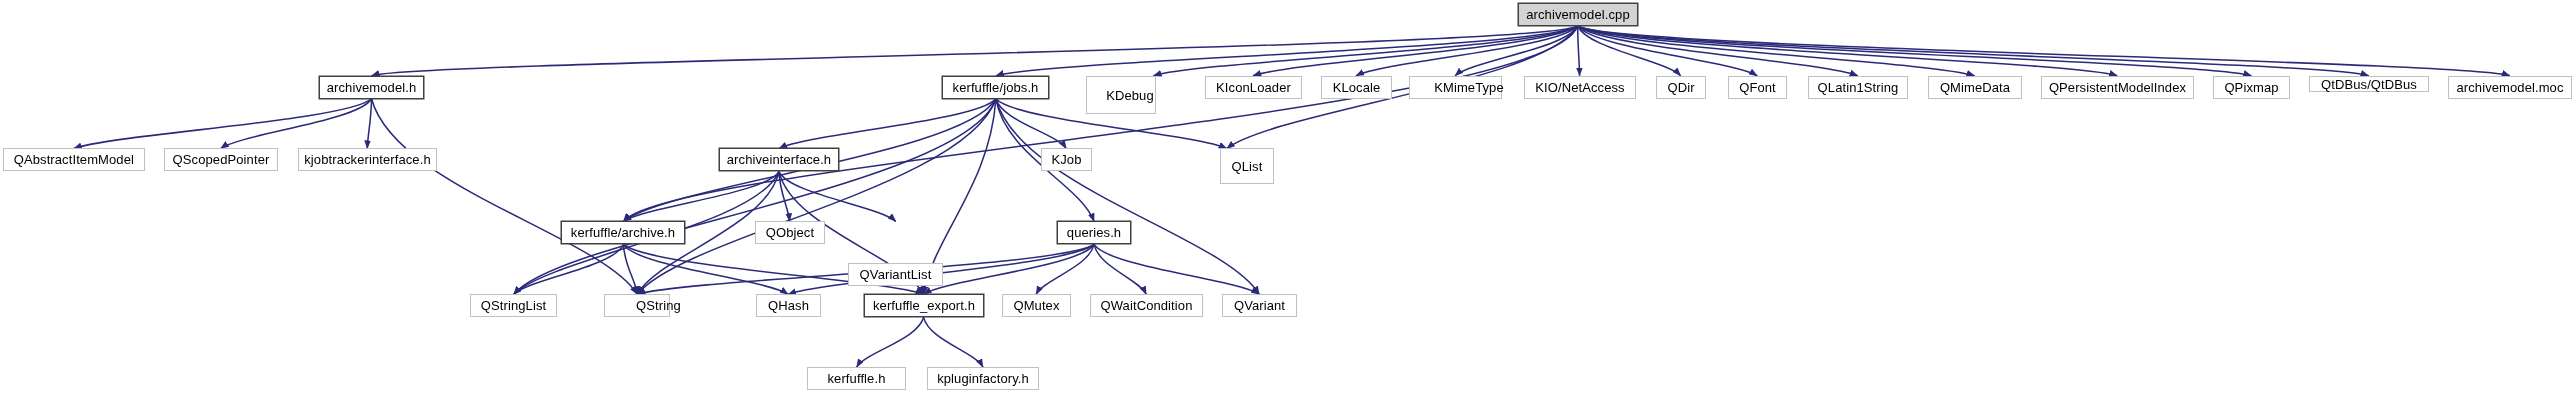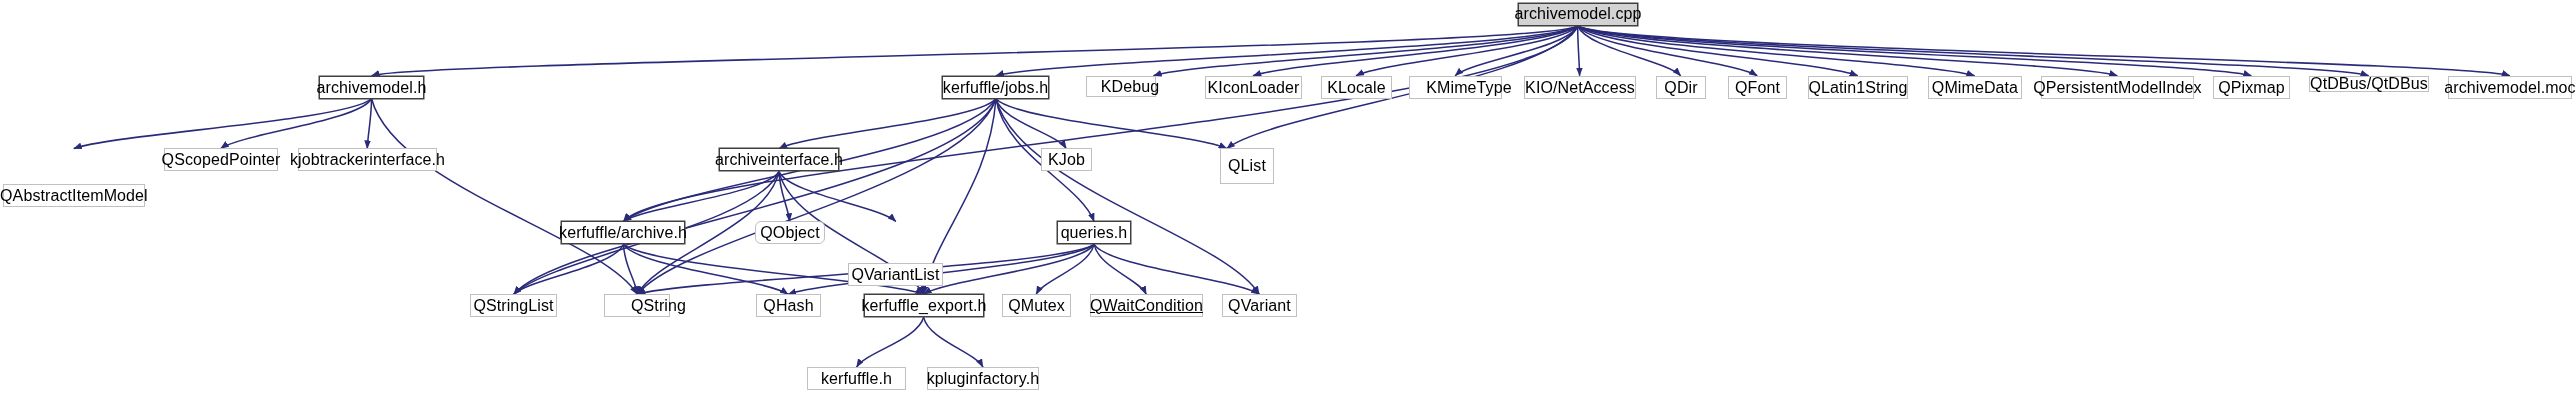--- a/index.html
+++ b/index.html
@@ -6,21 +6,21 @@
   body{font-family:"Liberation Sans","DejaVu Sans",sans-serif;}
   #graph{position:relative;width:2576px;height:394px;background:#ffffff;overflow:hidden;}
   #edges{position:absolute;left:0;top:0;width:2576px;height:394px;}
   .node{
     position:absolute;
     box-sizing:border-box;
     display:flex;align-items:center;justify-content:center;
     background:#ffffff;
     border:1px solid #c0c0c0;
     color:#000000;
-    font-size:16px;
+    font-size:13px;
     line-height:1;
     white-space:nowrap;
     letter-spacing:0.1px;
   }
   .node.root{
     background:#d3d3d3;
     border:1px solid #404040;
     border-width:1px;
     box-shadow:0 0 0 0.5px #404040;
   }
@@ -93,21 +93,21 @@
   <div id="nodes">
       <div class="node root" style="left: 1518px; top: 2.9px; width: 120px; height: 23px;">
         <span>archivemodel.cpp</span>
       </div>
       <div class="node hdr" style="left: 319px; top: 76px; width: 105px; height: 23px;">
         <span>archivemodel.h</span>
       </div>
       <div class="node hdr" style="left: 942px; top: 76px; width: 107px; height: 23px;">
         <span>kerfuffle/jobs.h</span>
       </div>
-      <div class="node" style="left: 1086px; top: 76px; width: 70px; height: 21px; padding-left: 18px;">
+      <div class="node" style="left: 1086px; top: 76px; width: 70px; height: 38px; padding-left: 18px;">
         <span>KDebug</span>
       </div>
       <div class="node" style="left: 1205px; top: 76px; width: 97px; height: 23px;">
         <span>KIconLoader</span>
       </div>
       <div class="node" style="left: 1321px; top: 76px; width: 71px; height: 23px;">
         <span>KLocale</span>
       </div>
       <div class="node" style="left: 1409px; top: 76px; width: 93px; height: 23px; padding-left: 27px;">
         <span>KMimeType</span>
@@ -132,42 +132,42 @@
       </div>
       <div class="node" style="left: 2213px; top: 76px; width: 77px; height: 23px;">
         <span>QPixmap</span>
       </div>
       <div class="node" style="left: 2309px; top: 76px; width: 120px; height: 16px;">
         <span>QtDBus/QtDBus</span>
       </div>
       <div class="node" style="left: 2448px; top: 76px; width: 124px; height: 23px;">
         <span>archivemodel.moc</span>
       </div>
-      <div class="node" style="left: 2.9px; top: 148px; width: 142px; height: 23px; margin-top: 36px;">
+      <div class="node" style="left: 2.9px; top: 148px; width: 142px; height: 23px;">
         <span>QAbstractItemModel</span>
       </div>
       <div class="node" style="left: 164px; top: 148px; width: 114px; height: 23px;">
         <span>QScopedPointer</span>
       </div>
       <div class="node" style="left: 298px; top: 148px; width: 139px; height: 23px;">
         <span>kjobtrackerinterface.h</span>
       </div>
       <div class="node hdr" style="left: 719px; top: 148px; width: 120px; height: 23px;">
         <span>archiveinterface.h</span>
       </div>
       <div class="node" style="left: 1041px; top: 148px; width: 51px; height: 23px;">
         <span>KJob</span>
       </div>
       <div class="node" style="left: 1200px; top: 148px; width: 54px; height: 36px; margin-left: 20px;">
         <span>QList</span>
       </div>
       <div class="node hdr" style="left: 561px; top: 221px; width: 124px; height: 23px;">
         <span>kerfuffle/archive.h</span>
       </div>
-      <div class="node" style="left: 755px; top: 221px; width: 70px; height: 23px; border-radius: 6px;">
+      <div class="node" style="left: 755px; top: 221px; width: 70px; height: 23px;">
         <span>QObject</span>
       </div>
       <div class="node" style="left: 848px; top: 221px; width: 95px; height: 23px; margin-top: 42px;">
         <span>QVariantList</span>
       </div>
       <div class="node hdr" style="left: 1057px; top: 221px; width: 74px; height: 23px;">
         <span>queries.h</span>
       </div>
       <div class="node" style="left: 470px; top: 294px; width: 87px; height: 23px;">
         <span>QStringList</span>
@@ -177,21 +177,21 @@
       </div>
       <div class="node" style="left: 756px; top: 294px; width: 65px; height: 23px; text-align: right;">
         <span>QHash</span>
       </div>
       <div class="node hdr" style="left: 864px; top: 294px; width: 120px; height: 23px;">
         <span>kerfuffle_export.h</span>
       </div>
       <div class="node" style="left: 1002px; top: 294px; width: 69px; height: 23px;">
         <span>QMutex</span>
       </div>
-      <div class="node" style="left: 1090px; top: 294px; width: 113px; height: 23px; text-decoration: underline;">
+      <div class="node" style="left: 1090px; top: 294px; width: 113px; height: 23px;">
         <span>QWaitCondition</span>
       </div>
       <div class="node" style="left: 1222px; top: 294px; width: 75px; height: 23px;">
         <span>QVariant</span>
       </div>
       <div class="node" style="left: 807px; top: 367px; width: 99px; height: 23px;">
         <span>kerfuffle.h</span>
       </div>
       <div class="node" style="left: 927px; top: 367px; width: 112px; height: 23px;">
         <span>kpluginfactory.h</span>

